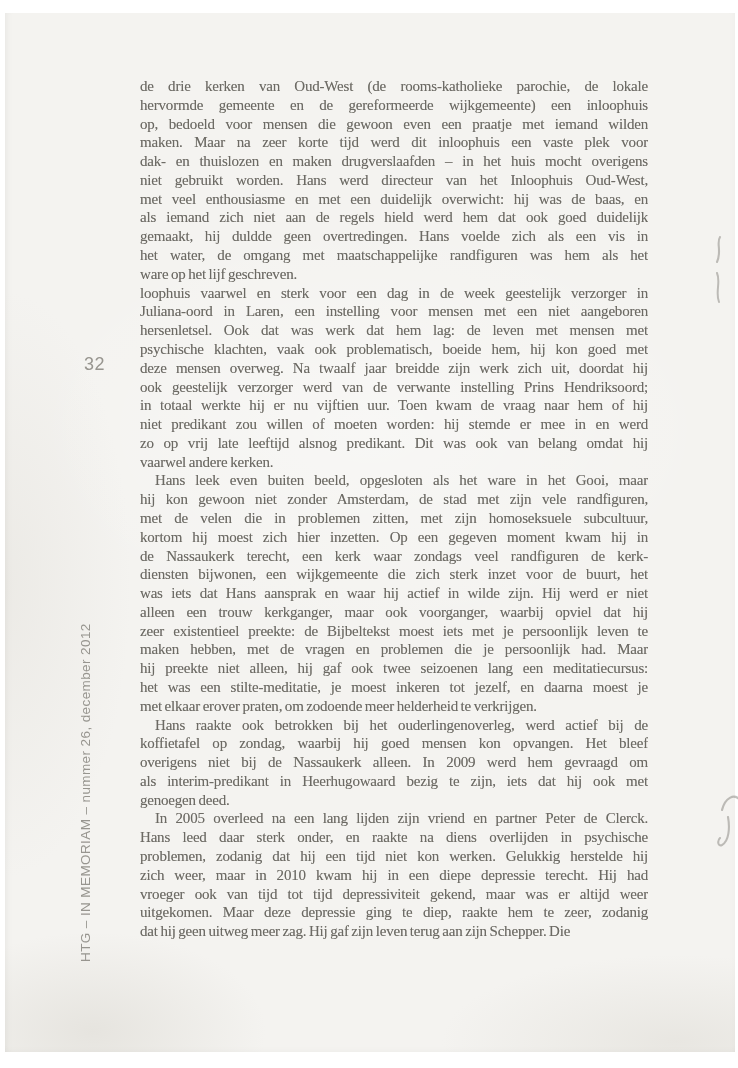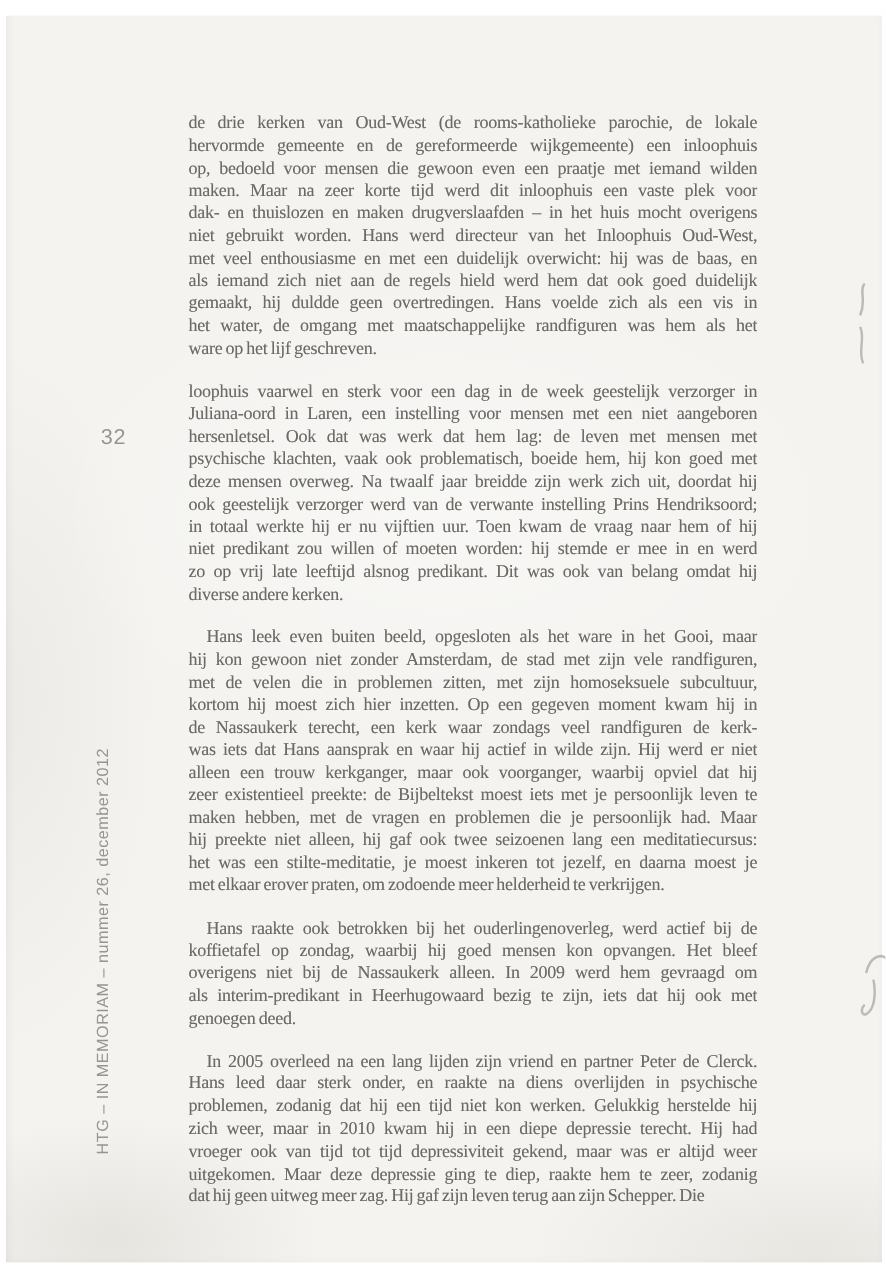--- a/index.html
+++ b/index.html
@@ -27,21 +27,21 @@
   }
   .article {
     position: absolute;
     left: 135px; top: 64px;
     width: 508px;
     color: var(--ink, #6c6a64);
     font-size: 15px;
     line-height: 18.79px;
     text-shadow: 0 0 0.5px rgba(108,106,100,.45);
   }
-  .para { margin: 17px; }
+  .para { margin: 0; }
   .line {
     height: 18.79px;
     overflow: hidden;
     text-align: justify;
     text-align-last: justify;
     letter-spacing: -0.2px;
     word-spacing: -0.9px;
     white-space: normal;
   }
   .line.last { text-align-last: left; }
@@ -95,28 +95,29 @@
         <div class="para indent">
           <div class="line">loophuis vaarwel en sterk voor een dag in de week geestelijk verzorger in</div>
           <div class="line">Juliana-oord in Laren, een instelling voor mensen met een niet aangeboren</div>
           <div class="line">hersenletsel. Ook dat was werk dat hem lag: de leven met mensen met</div>
           <div class="line">psychische klachten, vaak ook problematisch, boeide hem, hij kon goed met</div>
           <div class="line">deze mensen overweg. Na twaalf jaar breidde zijn werk zich uit, doordat hij</div>
           <div class="line">ook geestelijk verzorger werd van de verwante instelling Prins Hendriksoord;</div>
           <div class="line">in totaal werkte hij er nu vijftien uur. Toen kwam de vraag naar hem of hij</div>
           <div class="line">niet predikant zou willen of moeten worden: hij stemde er mee in en werd</div>
           <div class="line">zo op vrij late leeftijd alsnog predikant. Dit was ook van belang omdat hij</div>
-          <div class="line last">diverse andere kerken.</div>
+          <div class="line last">vaarwel andere kerken.</div>
         </div>
         <div class="para indent">
           <div class="line first">Hans leek even buiten beeld, opgesloten als het ware in het Gooi, maar</div>
           <div class="line">hij kon gewoon niet zonder Amsterdam, de stad met zijn vele randfiguren,</div>
           <div class="line">met de velen die in problemen zitten, met zijn homoseksuele subcultuur,</div>
           <div class="line">kortom hij moest zich hier inzetten. Op een gegeven moment kwam hij in</div>
           <div class="line">de Nassaukerk terecht, een kerk waar zondags veel randfiguren de kerk-</div>
+          <div class="line">diensten bijwonen, een wijkgemeente die zich sterk inzet voor de buurt, het</div>
           <div class="line">was iets dat Hans aansprak en waar hij actief in wilde zijn. Hij werd er niet</div>
           <div class="line">alleen een trouw kerkganger, maar ook voorganger, waarbij opviel dat hij</div>
           <div class="line">zeer existentieel preekte: de Bijbeltekst moest iets met je persoonlijk leven te</div>
           <div class="line">maken hebben, met de vragen en problemen die je persoonlijk had. Maar</div>
           <div class="line">hij preekte niet alleen, hij gaf ook twee seizoenen lang een meditatiecursus:</div>
           <div class="line">het was een stilte-meditatie, je moest inkeren tot jezelf, en daarna moest je</div>
           <div class="line last">met elkaar erover praten, om zodoende meer helderheid te verkrijgen.</div>
         </div>
         <div class="para indent">
           <div class="line first">Hans raakte ook betrokken bij het ouderlingenoverleg, werd actief bij de</div>

